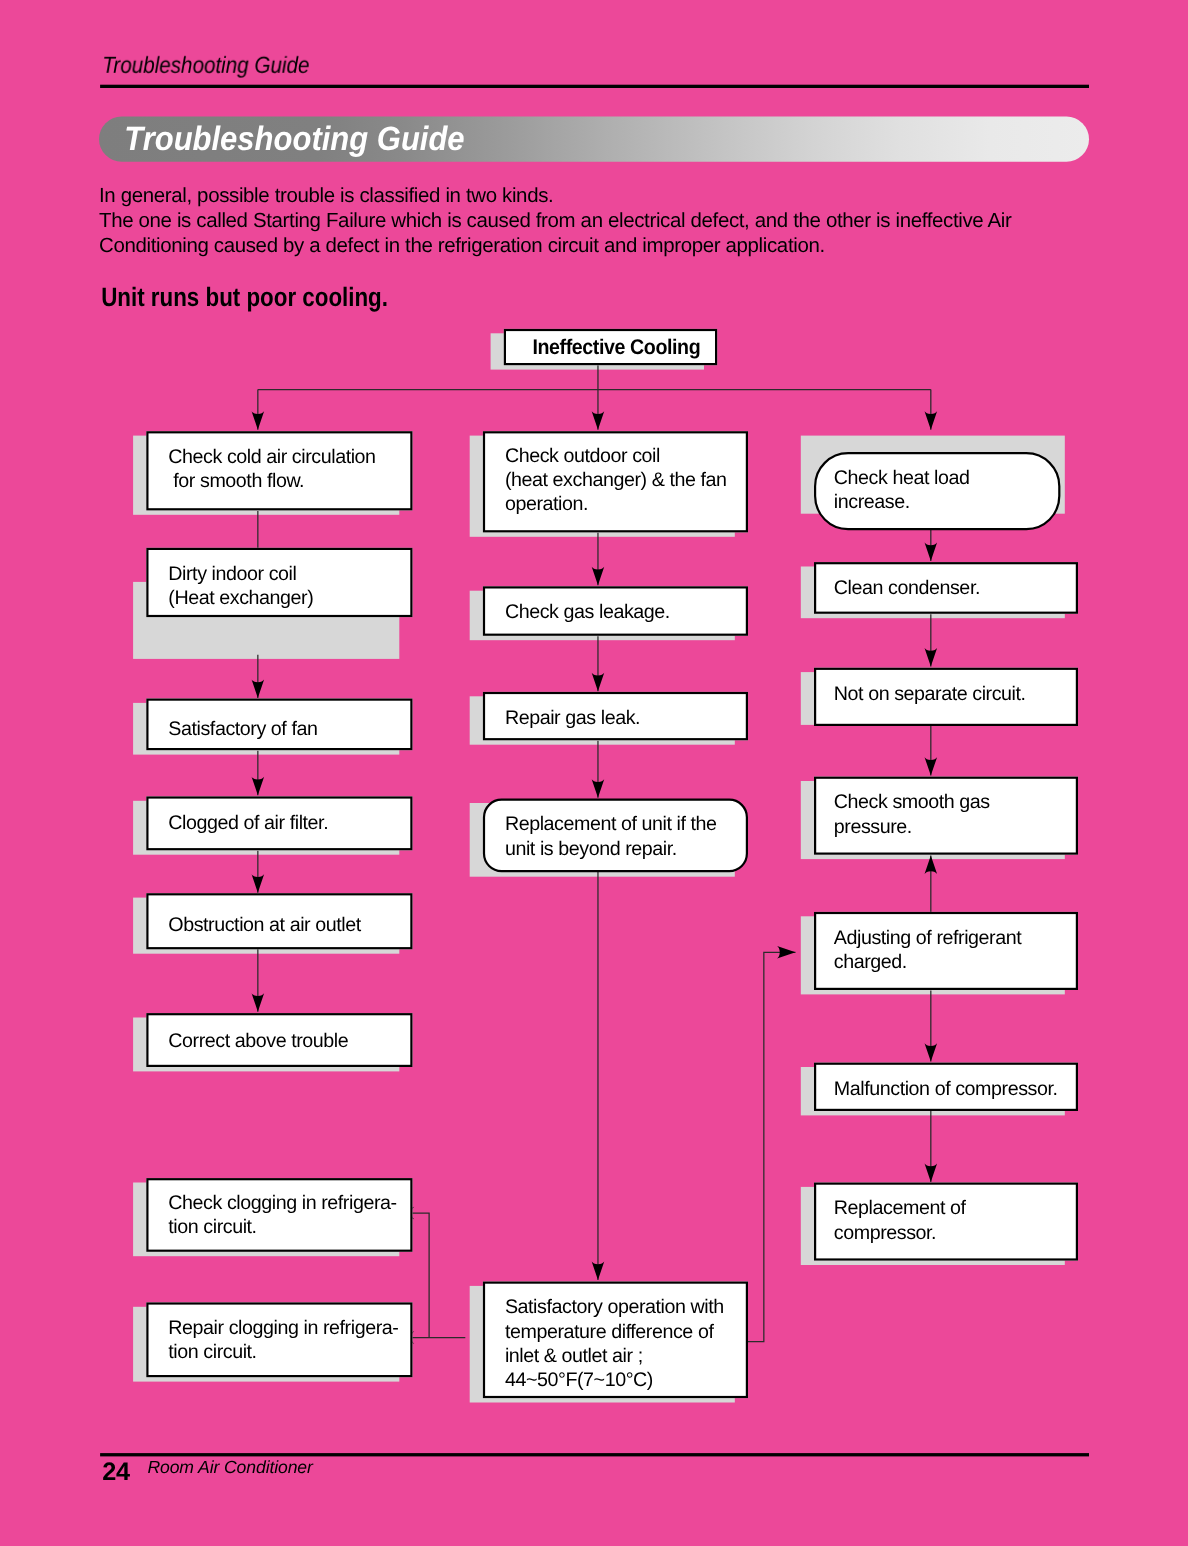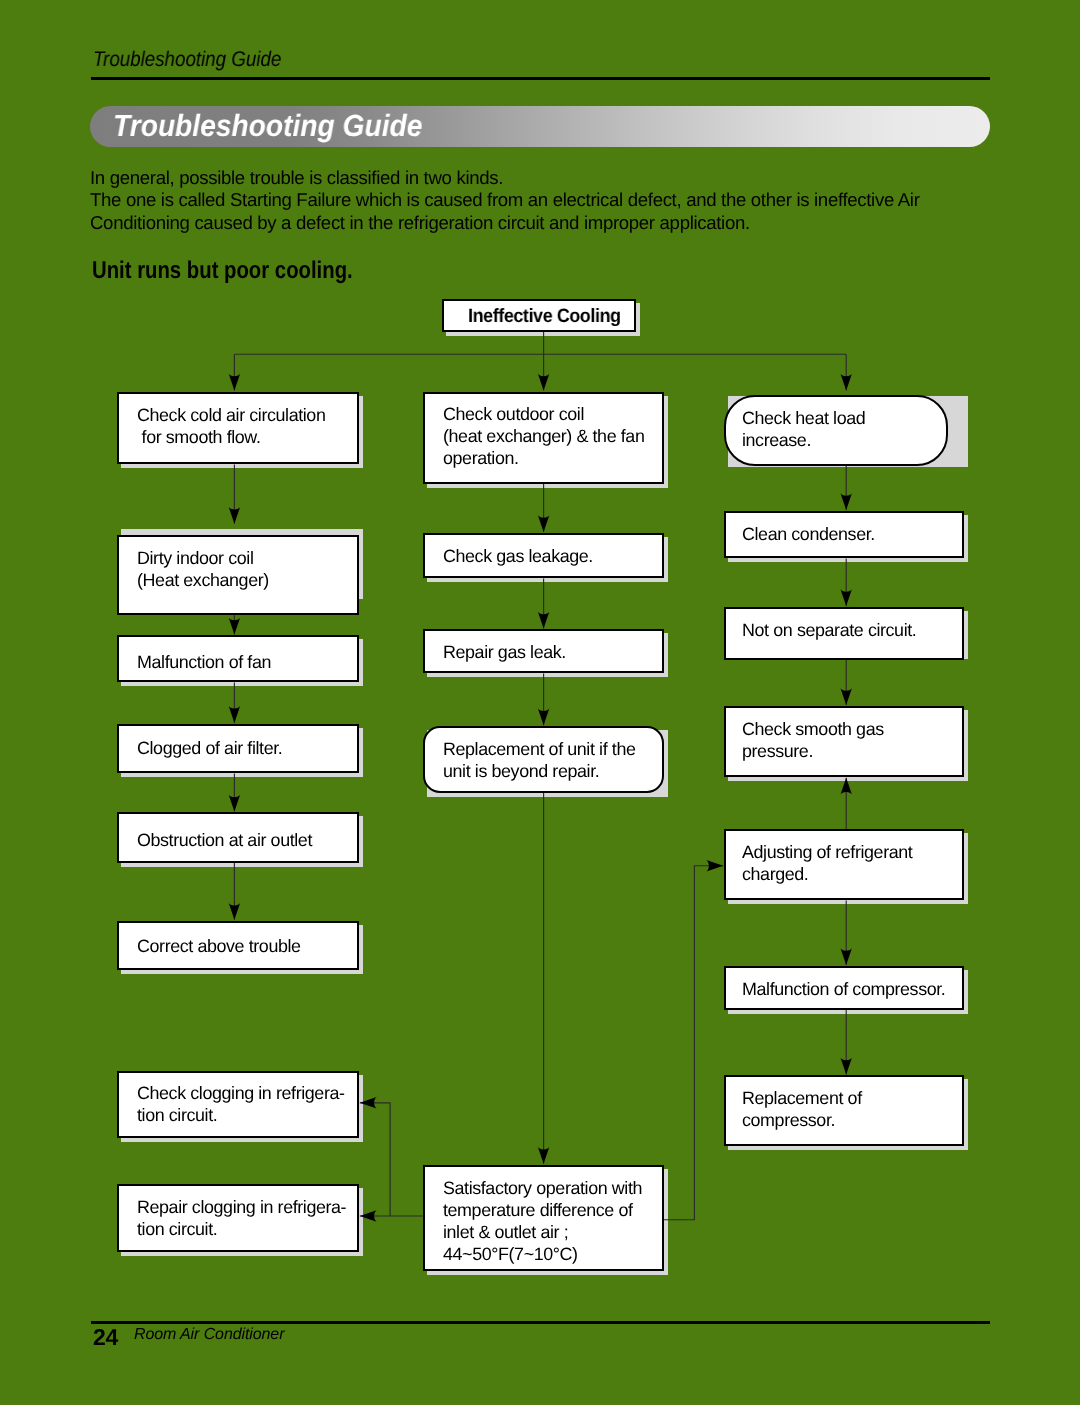--- a/index.html
+++ b/index.html
@@ -1,19 +1,19 @@
 <!DOCTYPE html>
 <html><head>
 <meta charset="utf-8">
 <title>Troubleshooting Guide</title>
 <style>
   html,body{margin:0;padding:0;background:#ffffff;}
   body{width:1080px;height:1405px;font-family:"Liberation Sans",sans-serif;color:#000;
         -webkit-font-smoothing:antialiased;text-rendering:geometricPrecision;}
-  .page{position:relative;width:1080px;height:1405px;overflow:hidden;background:#4d7c0f;}
+  .page{position:relative;width:1080px;height:1405px;overflow:hidden;background:#ec4899;}
 
   
   .runhead{position:absolute;will-change:transform;left:93.0px;top:49px;font-size:21.2px;font-style:italic;
            white-space:nowrap;line-height:1;transform:scaleX(0.885);transform-origin:left top;}
   .rule-top{position:absolute;left:91px;top:77px;width:899px;height:3px;background:#000;}
 
   
   .banner{position:absolute;left:90px;top:106px;width:900px;height:41px;border-radius:20.5px;
     background:linear-gradient(to right,
       #7e7e7e 0%,#808080 22%,#8a8a8a 31%,#9b9b9b 41%,#aeaeae 51%,
@@ -25,21 +25,21 @@
   
   .intro{position:absolute;will-change:transform;left:89.5px;top:167px;width:900px;font-size:18.6px;
          line-height:22.25px;letter-spacing:-0.32px;white-space:pre-line;}
   .subhead{position:absolute;will-change:opacity;left:92.0px;top:259px;font-size:24.2px;font-weight:bold;
            white-space:nowrap;line-height:1;transform:scaleX(0.84);transform-origin:left top;}
 
   
   .chart{position:absolute;left:0;top:0;width:1080px;height:1405px;}
   .conn{position:absolute;left:0;top:0;width:1080px;height:1405px;overflow:visible;z-index:2;}
   .shadow{position:absolute;background:#d7d7d7;z-index:1;}
-  .node{position:absolute;box-sizing:border-box;border:2.3px solid #000;background:#fff;z-index:3;}
+  .node{position:absolute;box-sizing:border-box;border:2.3px solid #000;background:#fff;z-index:3;margin-left:16px;}
   .node.head{border-width:2.4px;}
   .node .txt{position:absolute;left:17.7px;top:50%;transform:translateY(-50%);
              font-size:17.9px;line-height:22px;letter-spacing:-0.4px;white-space:pre;
              will-change:transform;}
 
   
   .rule-bot{position:absolute;left:91px;top:1321px;width:899px;height:3px;background:#000;}
   .foot-num{position:absolute;will-change:transform;left:92.8px;top:1326px;font-size:23px;font-weight:bold;
             letter-spacing:-0.3px;line-height:1;}
   .foot-txt{position:absolute;will-change:transform;left:133.8px;top:1327px;font-size:16px;font-style:italic;
@@ -97,27 +97,27 @@
         <div class="shadow" style="left: 446px; top: 303px; width: 194.2px; height: 33.1px;"></div>
         <div class="node head" style="left: 442px; top: 299px; width: 194.2px; height: 33.1px;">
           <div class="txt" style="top: 5.6px; transform: scaleX(0.925); left: 0px; width: 209.946px; text-align: center; font-weight: bold; font-size: 19.3px; line-height: 20px; text-indent: 7px; transform-origin: left top;">Ineffective Cooling</div>
         </div>
         <div class="shadow" style="left: 121px; top: 395.6px; width: 242px; height: 72.9px;"></div>
         <div class="node" style="left: 117px; top: 391.6px; width: 242px; height: 72.9px;">
           <div class="txt" style="top: 10.2px; transform: none;">Check cold air circulation
  for smooth flow.</div>
         </div>
         <div class="shadow" style="left: 121px; top: 528.6px; width: 242px; height: 70.7px;"></div>
-        <div class="node" style="left: 117px; top: 535px; width: 242px; height: 80px;">
+        <div class="node" style="left: 117px; top: 498px; width: 242px; height: 63px;">
           <div class="txt" style="top: 9.5px; transform: none;">Dirty indoor coil
 (Heat exchanger)</div>
         </div>
         <div class="shadow" style="left: 121px; top: 639.3px; width: 242px; height: 47.2px;"></div>
         <div class="node" style="left: 117px; top: 635.3px; width: 242px; height: 47.2px;">
-          <div class="txt" style="top: 13.5px; transform: none;">Malfunction of fan</div>
+          <div class="txt" style="top: 13.5px; transform: none;">Satisfactory of fan</div>
         </div>
         <div class="shadow" style="left: 121px; top: 727.7px; width: 242px; height: 49.8px;"></div>
         <div class="node" style="left: 117px; top: 723.7px; width: 242px; height: 49.8px;">
           <div class="txt" style="top: 11.7px; transform: none;">Clogged of air filter.</div>
         </div>
         <div class="shadow" style="left: 121px; top: 816.4px; width: 242px; height: 50.2px;"></div>
         <div class="node" style="left: 117px; top: 812.4px; width: 242px; height: 50.2px;">
           <div class="txt" style="top: 14.6px; transform: none; text-align: right;">Obstruction at air outlet</div>
         </div>
         <div class="shadow" style="left: 121px; top: 924.5px; width: 242px; height: 49.5px;"></div>
@@ -154,21 +154,21 @@
 unit is beyond repair.</div>
         </div>
         <div class="shadow" style="left: 427px; top: 1168.5px; width: 241px; height: 106.4px;"></div>
         <div class="node" style="left: 423px; top: 1164.5px; width: 241px; height: 106.4px;">
           <div class="txt" style="top: 10.4px; transform: none;">Satisfactory operation with
 temperature difference of
 inlet &amp; outlet air ;
 44~50°F(7~10°C)</div>
         </div>
         <div class="shadow" style="left: 728px; top: 395.6px; width: 240px; height: 71.4px;"></div>
-        <div class="node" style="left: 724px; top: 395px; width: 224px; height: 71.4px; border-radius: 31px;">
+        <div class="node" style="left: 724px; top: 411px; width: 224px; height: 71.4px; border-radius: 31px;">
           <div class="txt" style="top: 10px; transform: none; left: 16px;">Check heat load
 increase.</div>
         </div>
         <div class="shadow" style="left: 728px; top: 514.8px; width: 240px; height: 47.7px;"></div>
         <div class="node" style="left: 724px; top: 510.8px; width: 240px; height: 47.7px;">
           <div class="txt" style="top: 10.2px; transform: none; left: 16px;">Clean condenser.</div>
         </div>
         <div class="shadow" style="left: 728px; top: 610.8px; width: 240px; height: 48.6px;"></div>
         <div class="node" style="left: 724px; top: 606.8px; width: 240px; height: 53px; padding-left: 12px;">
           <div class="txt" style="top: 10.2px; transform: none; left: 16px;">Not on separate circuit.</div>

